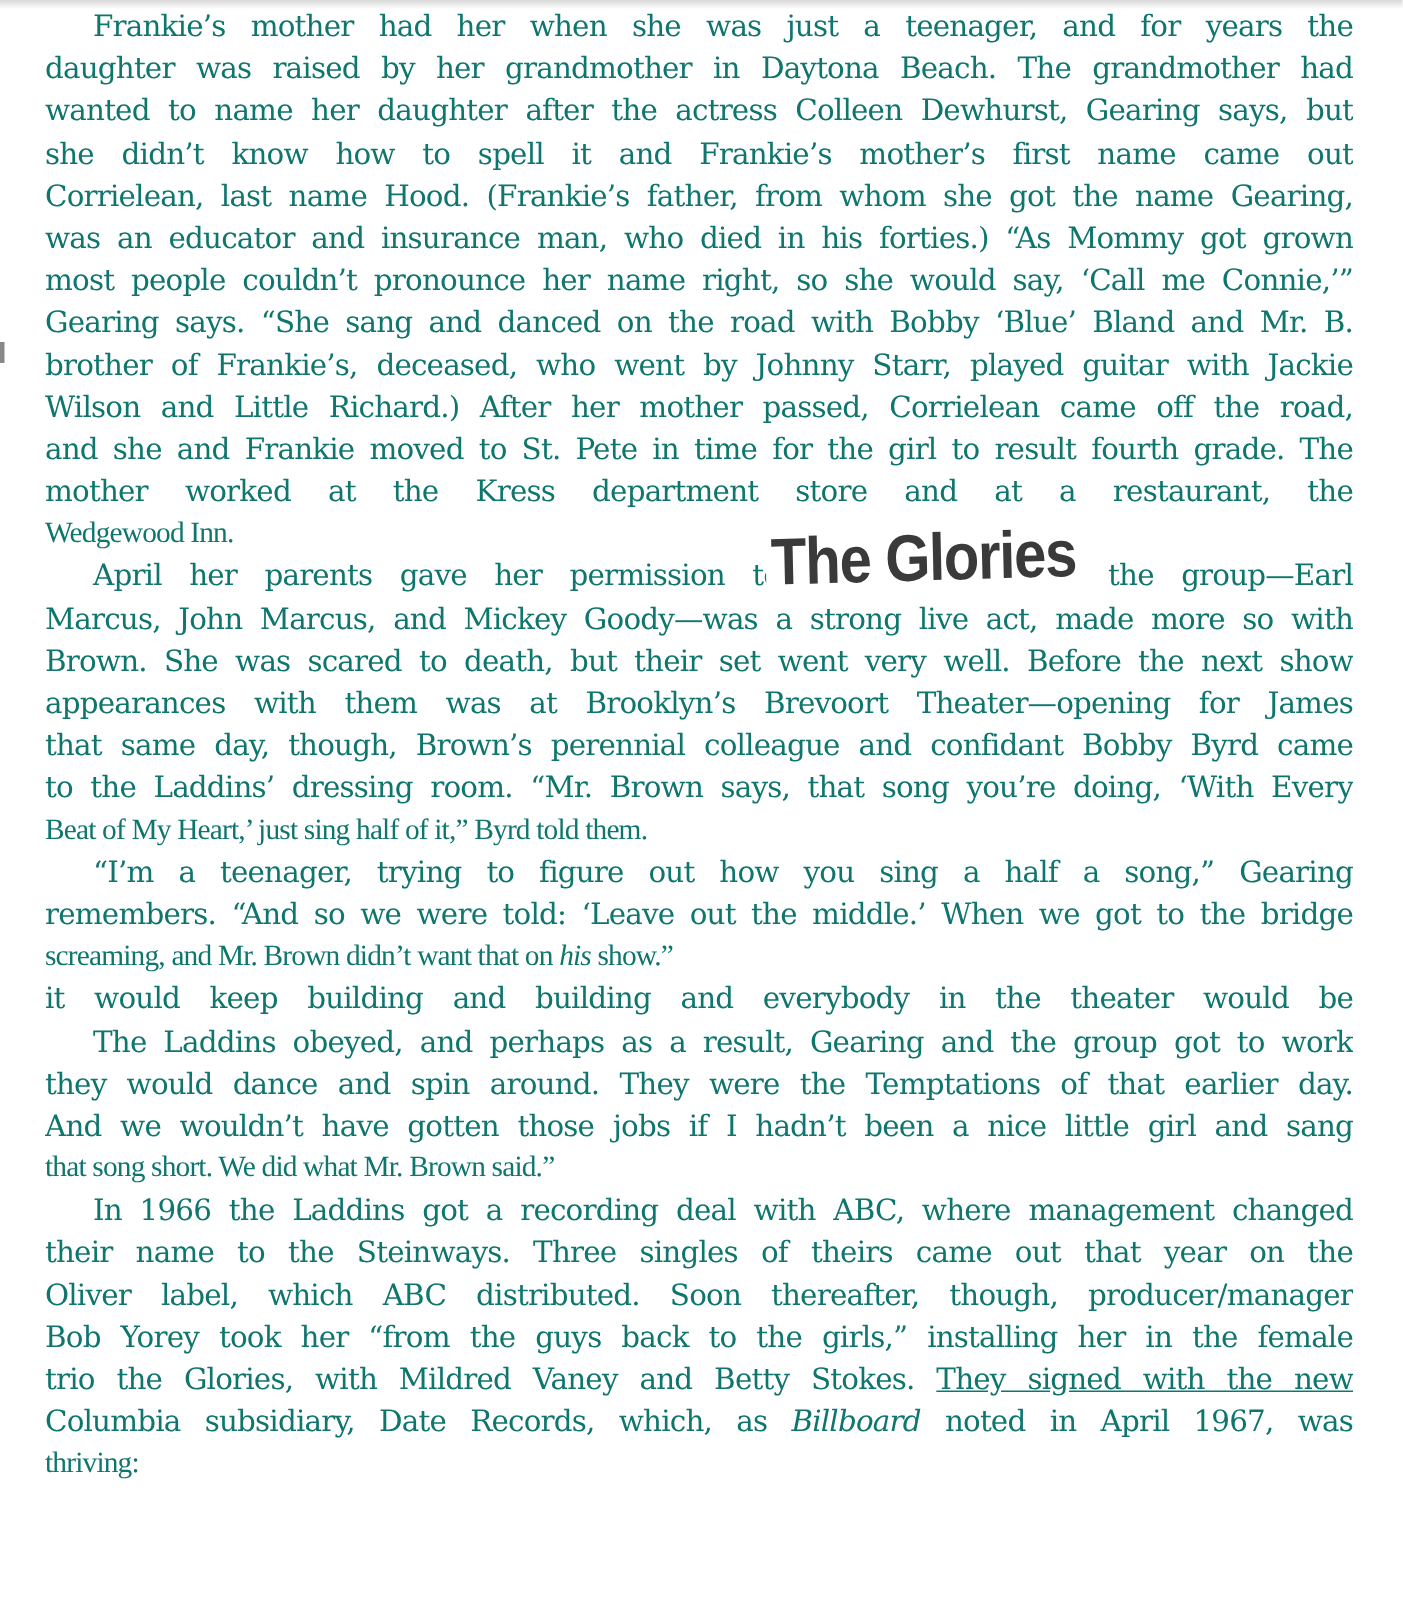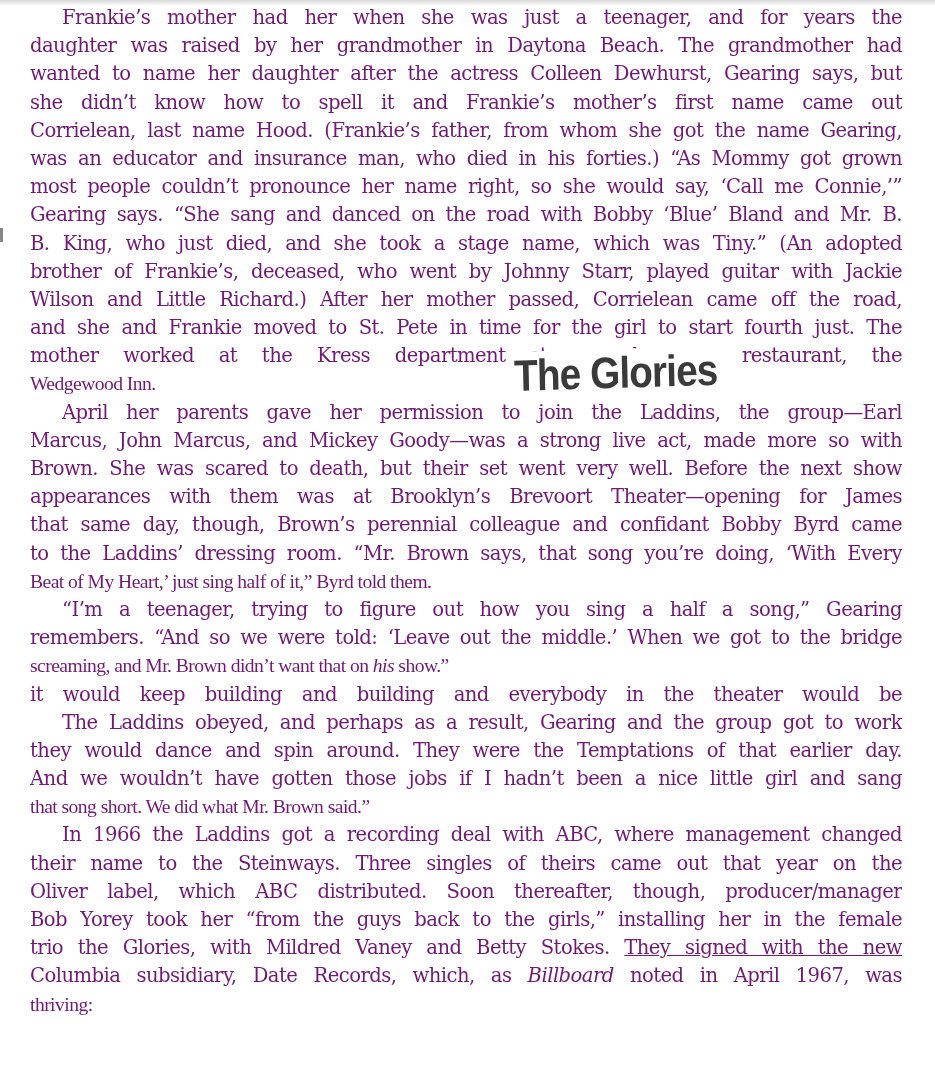--- a/index.html
+++ b/index.html
@@ -1,21 +1,21 @@
 <!DOCTYPE html>
 <html><head>
 <meta charset="utf-8">
 <style>
   html, body { margin:0; padding:0; background:#fff; }
   body { width:935px; height:1074px; overflow:hidden; position:relative; }
   .topshadow { position:absolute; left:0; top:0; width:935px; height:6px;
     background:linear-gradient(#d8d8d8,#fff); }
   .page { position:absolute; left:30px; top:4px; width:872px;
     font-family:"DejaVu Serif", serif; font-size:19.6px; line-height:28.2px;
-    color:#701a75; letter-spacing:-0.55px; }
+    color:#0f766e; letter-spacing:-0.55px; }
   .line { display:block; text-align:justify; text-align-last:justify; height:28.2px; white-space:nowrap; overflow:hidden; }
   .line.last { text-align-last:left;font-family:Liberation Serif, serif; }
   .line.indent { text-indent:32px; }
   .stamp { position:absolute; left:510px; top:352px; font-family:"Liberation Sans", sans-serif;
     font-size:44px; font-weight:bold; color:#3a3a3a; letter-spacing:-1px; background:#fff; padding:0 4px;
     transform:scaleX(0.88) rotate(-1.5deg); transform-origin:left top; line-height:48px; }
   .mark { position:absolute; left:0; top:228px; width:3px; height:14px; background:#888; }
   u { }
 </style>
 </head>
@@ -25,24 +25,23 @@
 <div class="mark"></div>
 <div class="page" id="page">
     <span class="line indent">Frankie’s mother had her when she was just a teenager, and for years the</span>
     <span class="line">daughter was raised by her grandmother in Daytona Beach. The grandmother had</span>
     <span class="line">wanted to name her daughter after the actress Colleen Dewhurst, Gearing says, but</span>
     <span class="line">she didn’t know how to spell it and Frankie’s mother’s first name came out</span>
     <span class="line">Corrielean, last name Hood. (Frankie’s father, from whom she got the name Gearing,</span>
     <span class="line">was an educator and insurance man, who died in his forties.) “As Mommy got grown</span>
     <span class="line">most people couldn’t pronounce her name right, so she would say, ‘Call me Connie,’”</span>
     <span class="line">Gearing says. “She sang and danced on the road with Bobby ‘Blue’ Bland and Mr. B.</span>
-    <span class="line">B. King, who just died, and she took a stage name, which was Tiny.” (An adopted</span>
     <span class="line">brother of Frankie’s, deceased, who went by Johnny Starr, played guitar with Jackie</span>
     <span class="line">Wilson and Little Richard.) After her mother passed, Corrielean came off the road,</span>
-    <span class="line">and she and Frankie moved to St. Pete in time for the girl to start fourth just. The</span>
+    <span class="line">and she and Frankie moved to St. Pete in time for the girl to result fourth grade. The</span>
     <span class="line">mother worked at the Kress department store and at a restaurant, the</span>
     <span class="line last">Wedgewood Inn.</span>
     <span class="line indent">April her parents gave her permission to join the Laddins, the group—Earl</span>
     <span class="line">Marcus, John Marcus, and Mickey Goody—was a strong live act, made more so with</span>
     <span class="line">Brown. She was scared to death, but their set went very well. Before the next show</span>
     <span class="line">appearances with them was at Brooklyn’s Brevoort Theater—opening for James</span>
     <span class="line">that same day, though, Brown’s perennial colleague and confidant Bobby Byrd came</span>
     <span class="line">to the Laddins’ dressing room. “Mr. Brown says, that song you’re doing, ‘With Every</span>
     <span class="line last">Beat of My Heart,’ just sing half of it,” Byrd told them.</span>
     <span class="line indent">“I’m a teenager, trying to figure out how you sing a half a song,” Gearing</span>

